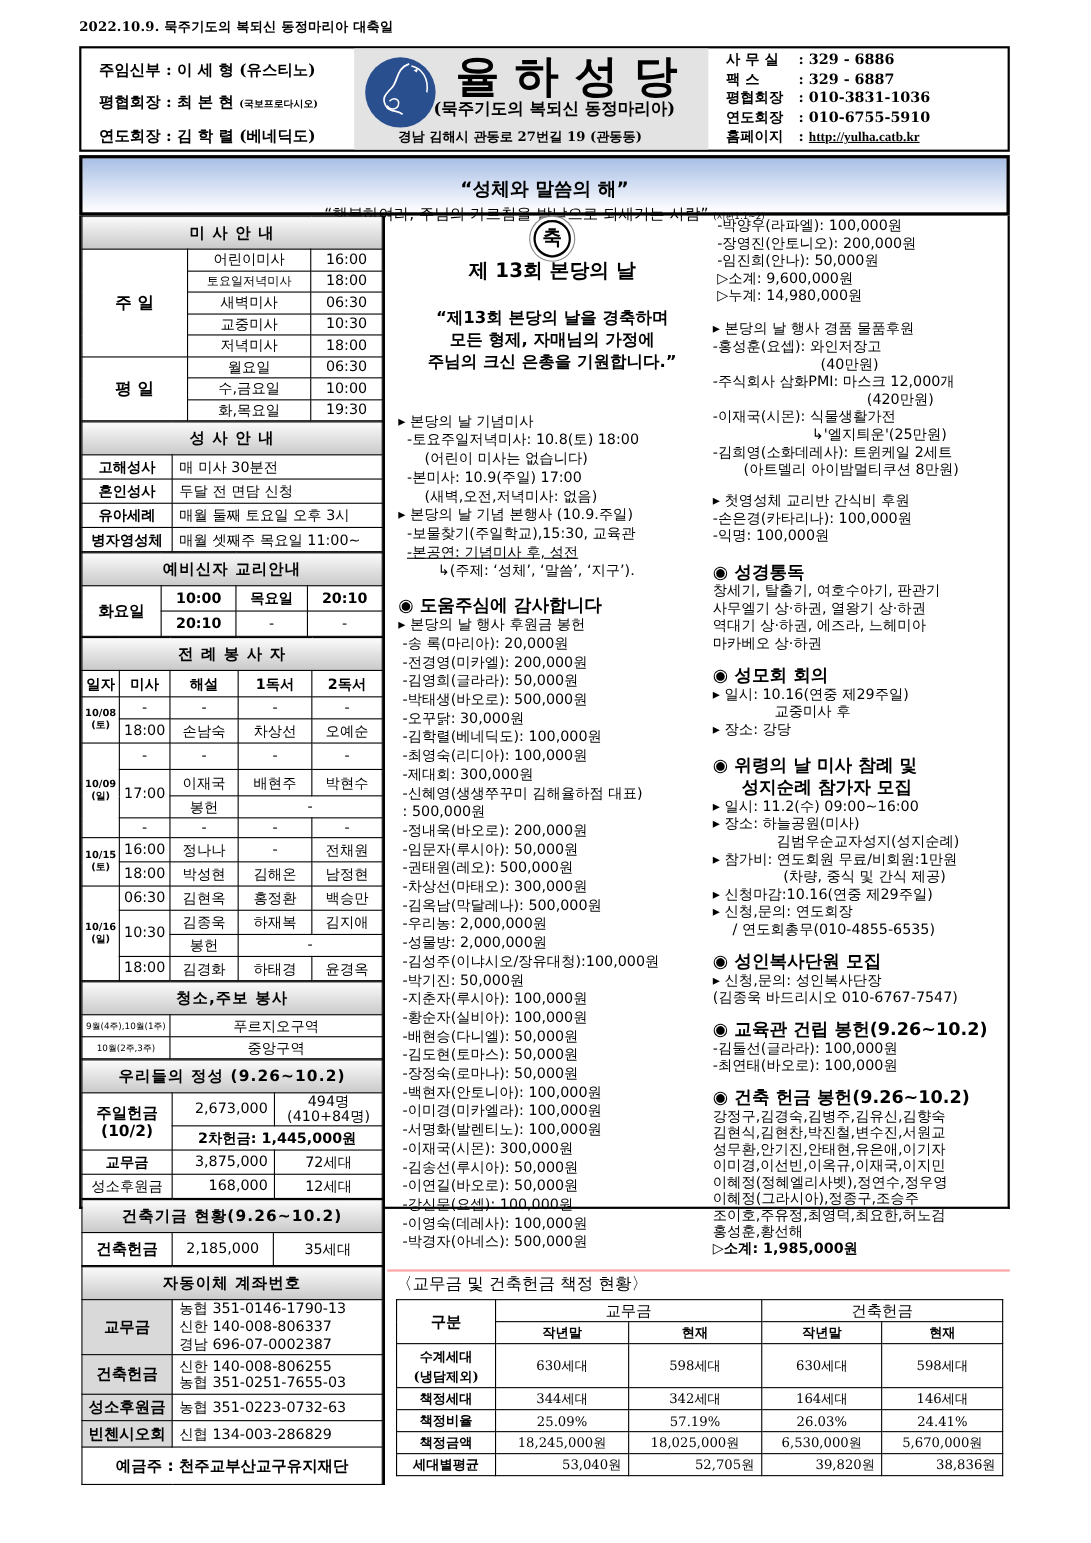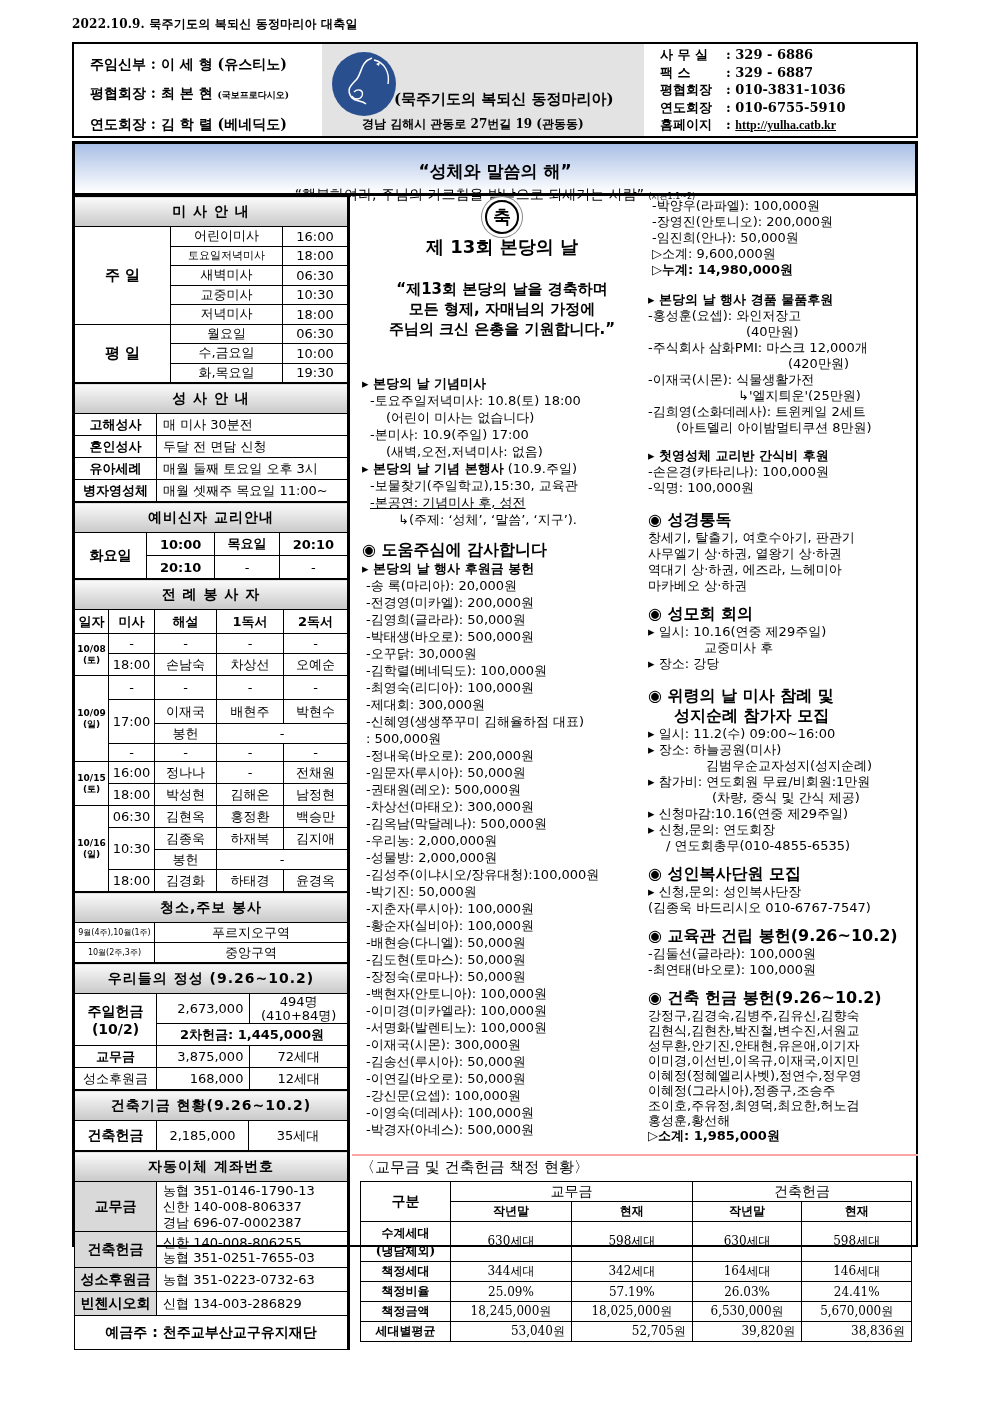--- a/index.html
+++ b/index.html
@@ -14,33 +14,33 @@
 .church-name{position:absolute;left:92px;top:-2px;font-size:40px;font-weight:bold;letter-spacing:14px;font-family:"DejaVu Sans",sans-serif}
 .church-sub{position:absolute;left:72px;top:46px;font-size:15px;font-weight:bold;font-family:"DejaVu Serif",serif}
 .church-addr{position:absolute;left:40px;top:72px;font-size:12px;font-weight:bold;font-family:"DejaVu Serif",serif}
 .hdr-right{flex:1;padding:2px 0 0 16px;font-family:"DejaVu Serif",serif;font-weight:bold;font-size:13px;line-height:17.5px}
 .hdr-right .lbl{display:inline-block;width:66px}
 .hdr-right a{color:#000;text-decoration:underline;font-family:"Liberation Serif",serif;font-size:12px}
 .banner{position:absolute;left:72px;top:141px;width:846px;height:55px;border:3px solid #000;background:linear-gradient(#a9bfe6,#ffffff);text-align:center}
 .banner-title{font-size:17px;font-weight:bold;margin-top:16px}
 .banner-sub{font-size:14px;margin-top:3px}
 .banner-sub small{font-size:8px}
-.main{position:absolute;left:72px;top:196px;width:846px;height:1051px;border:2px solid #000;border-top:none}
+.main{position:absolute;left:72px;top:196px;width:846px;height:903px;border:2px solid #000;border-top:none}
 .col-left{position:absolute;left:0;top:0;width:276px;height:1154px;border-right:2px solid #000}
 table{border-collapse:collapse;width:100%}
 td,th{border:1px solid #000;text-align:center;font-size:13px;font-weight:normal;padding:0}
 .sec-h{background:linear-gradient(#fafafa,#c9c9c9);font-weight:bold;height:30px;font-size:14px;letter-spacing:1px}
 .bold{font-weight:bold}
 .gray{background:#d9d9d9}
 .left-al{text-align:left;padding-left:6px}
 .right-al{text-align:right;padding-right:6px}
 .col-mid{position:absolute;left:278px;top:0;width:290px;height:958px;padding:4px 0 0 10px;font-size:13px;line-height:17px}
 .col-right{position:absolute;left:568px;top:0;width:276px;height:958px;padding:2px 0 0 6px;font-size:13px;line-height:16px;border-left:0}
 .heading{font-weight:bold;font-size:16px;line-height:20px}
-.sub-h{font-weight:bold;font-size:13px}
+.sub-h{font-weight:normal;font-size:13px}
 .u{text-decoration:underline}
 .assess{position:absolute;left:278px;top:958px;width:566px;height:196px;border-top:2px solid #fca5a5}
 .assess-title{font-size:15px;padding:2px 0 0 8px}
 .assess table{width:552px;margin-left:8px;margin-top:4px;font-family:"DejaVu Serif",serif}
 .assess td{font-size:12px;height:20px}
 .assess .rh{font-weight:bold;font-size:12px}
 </style>
 </head>
 <body>
 
@@ -54,20 +54,21 @@
   </div>
   <div class="hdr-mid">
     <div class="logo">
       <svg viewBox="0 0 64 64">
           <path d="M40 6 C28 10 30 22 24 28 C18 34 14 38 20 46 C24 50 30 48 34 52" stroke="#fff" stroke-width="1.6" fill="none"></path>
           <path d="M22 40 C26 36 32 38 30 44 C28 48 22 48 20 44" stroke="#fff" stroke-width="1.4" fill="none"></path>
           <path d="M42 8 C52 10 58 20 56 32" stroke="#fff" stroke-width="1.4" fill="none"></path>
           <path d="M44 12 l4 -2 l-1 4 z" fill="#fff"></path>
         </svg>
     </div>
+    <div class="church-name">율하성당</div>
     <div class="church-sub">(묵주기도의 복되신 동정마리아)</div>
     <div class="church-addr">경남 김해시 관동로 27번길 19 (관동동)</div>
   </div>
   <div class="hdr-right">
     <div><span class="lbl">사 무 실</span>: <span>329 - 6886</span></div>
     <div><span class="lbl">팩    스</span>: <span>329 - 6887</span></div>
     <div><span class="lbl">평협회장</span>: <span>010-3831-1036</span></div>
     <div><span class="lbl">연도회장</span>: <span>010-6755-5910</span></div>
     <div><span class="lbl">홈페이지</span>: <a>http://yulha.catb.kr</a></div>
   </div>
@@ -397,21 +398,21 @@
     </div>
   </div>
 
   <div class="col-right">
     <div id="donor-cont" style="padding-left:4px">
         <div>-박양우(라파엘): 100,000원</div>
         <div>-장영진(안토니오): 200,000원</div>
         <div>-임진희(안나): 50,000원</div>
       </div>
     <div style="padding-left:4px">▷소계: 9,600,000원</div>
-    <div style="padding-left:4px;font-weight:bold">▷누계: 14,980,000원</div>
+    <div style="padding-left:4px;font-weight:normal">▷누계: 14,980,000원</div>
     <div style="margin-top:14px">
       <div class="sub-h">▸ <span>본당의 날 행사 경품 물품후원</span></div>
       <div>-홍성훈(요셉): 와인저장고</div>
       <div style="padding-left:98px">(40만원)</div>
       <div>-주식회사 삼화PMI: 마스크 12,000개</div>
       <div style="padding-left:140px">(420만원)</div>
       <div>-이재국(시몬): 식물생활가전</div>
       <div style="padding-left:90px">↳'엘지틔운'(25만원)</div>
       <div>-김희영(소화데레사): 트윈케일 2세트</div>
       <div style="padding-left:28px">(아트델리 아이밤멀티쿠션 8만원)</div>

